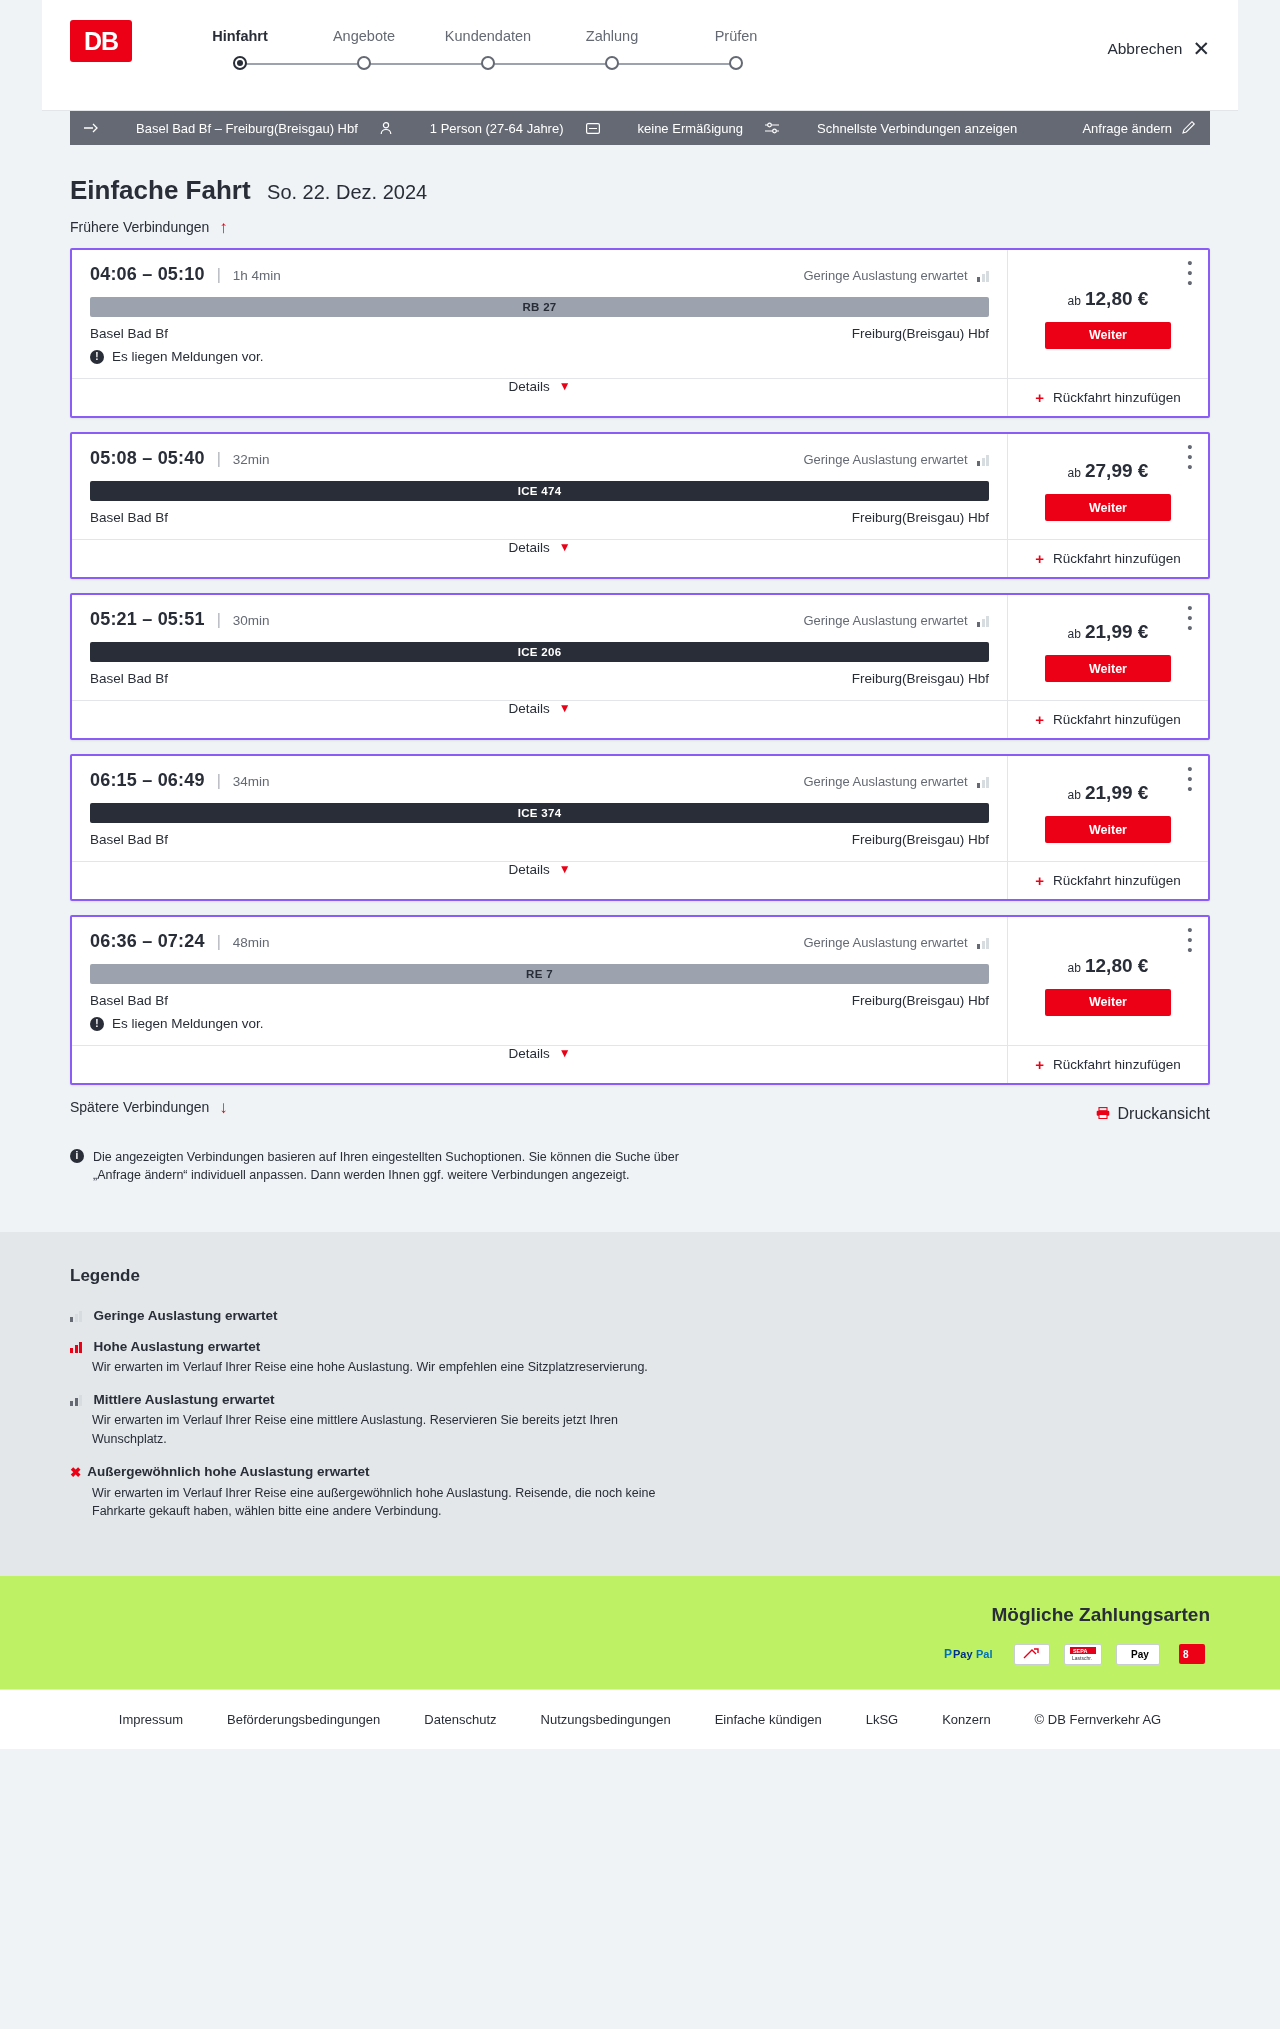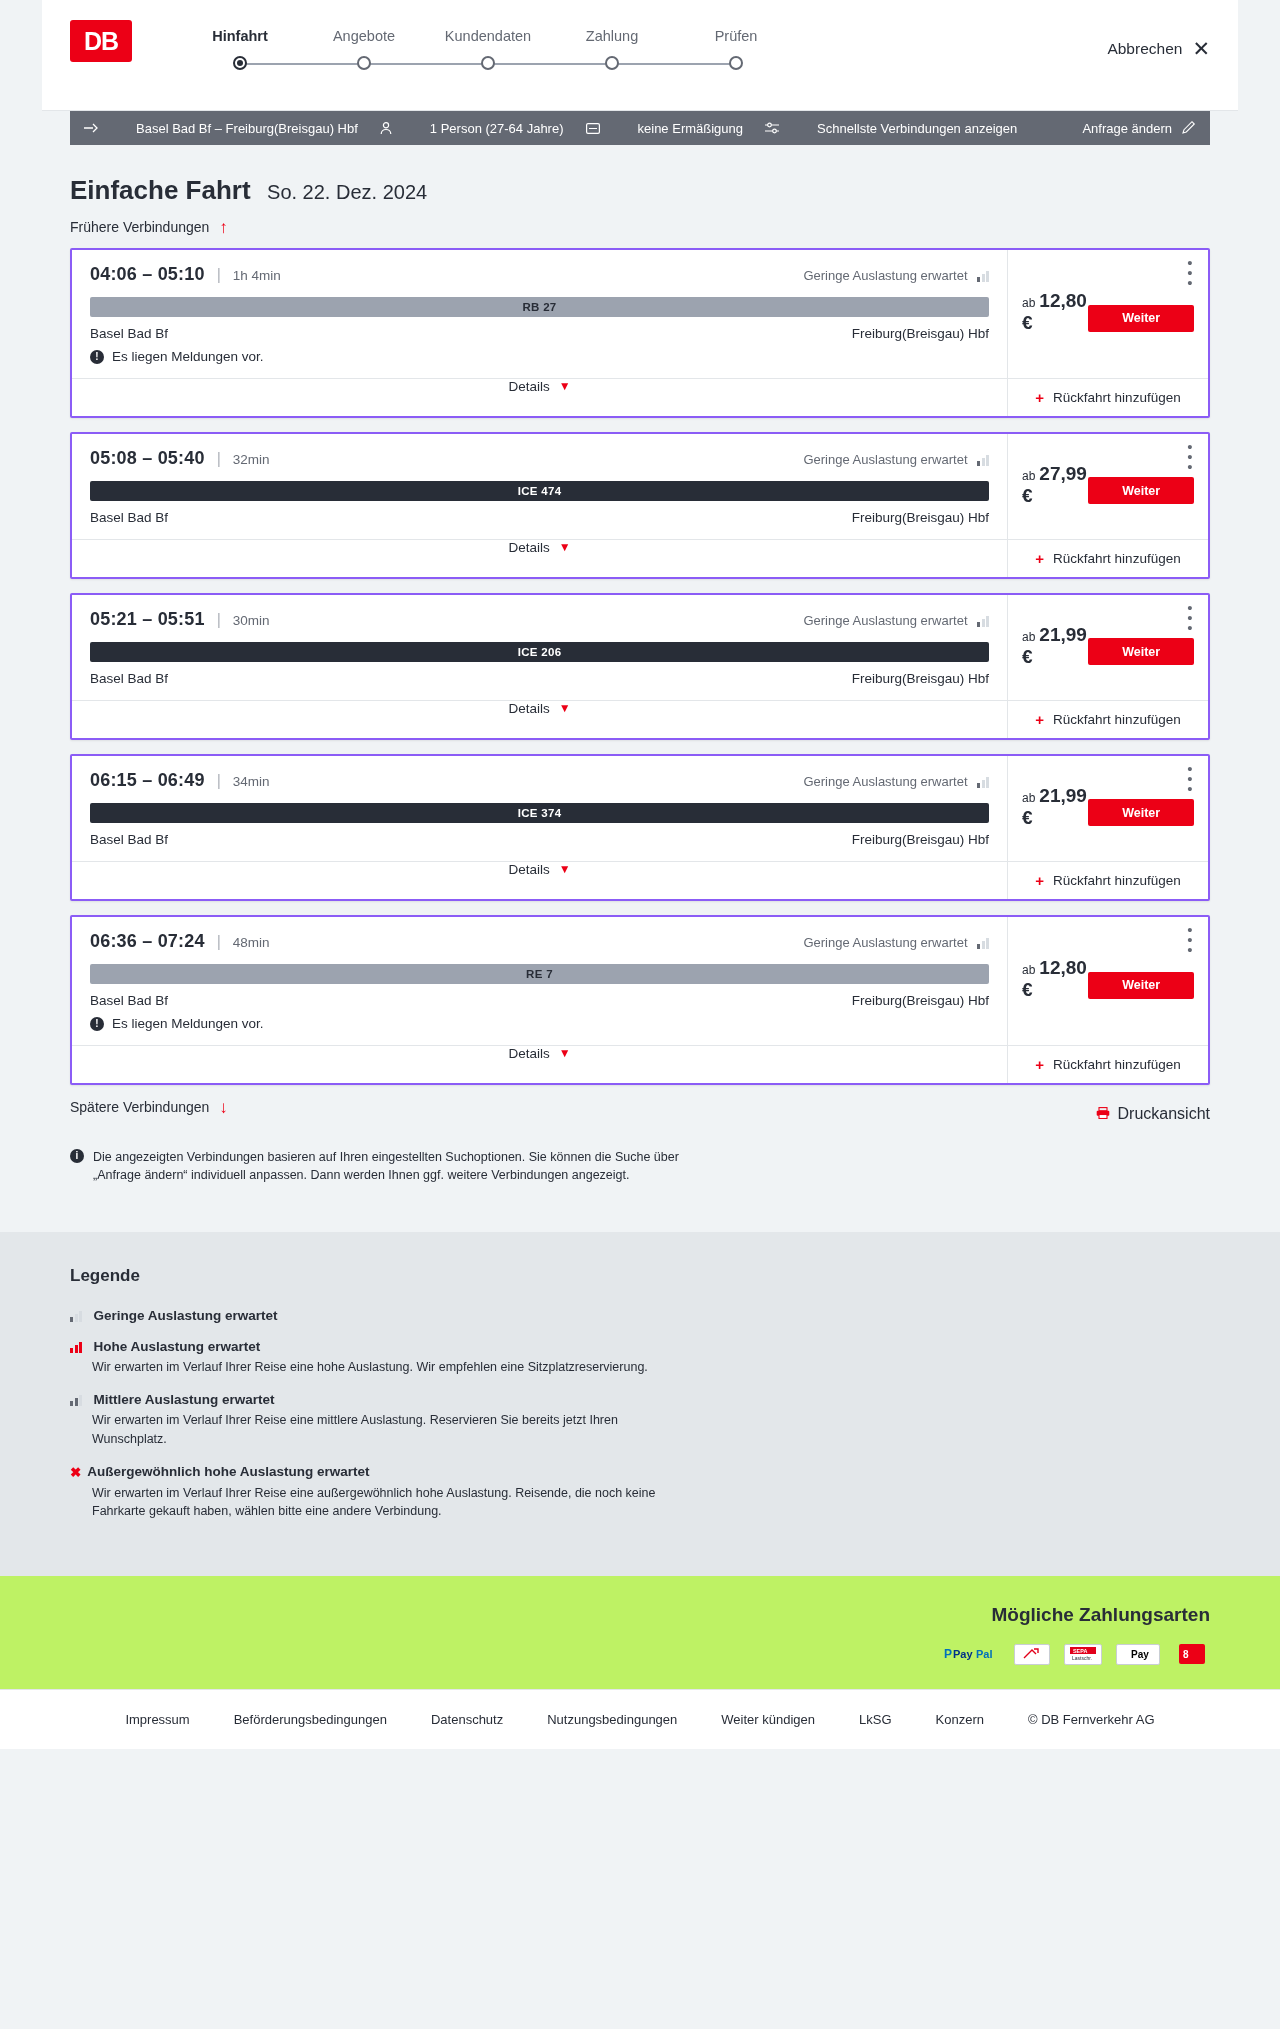--- a/index.html
+++ b/index.html
@@ -243,21 +243,21 @@
     font-size: 15px;
     letter-spacing: 0;
     line-height: 10px;
     cursor: pointer;
     text-align: center;
     width: 12px;
   }
   .kebab span { display:block; }
   .price-block {
     flex: 1;
-    display: flex; 
+    display: flex; flex-direction: column;
     align-items: center; justify-content: center;
     padding: 22px 14px 14px 14px;
   }
   .price {
     font-size: 19px; font-weight: bold;
     margin-bottom: 12px;
   }
   .price .ab { font-size: 12px; font-weight: normal; margin-right: 4px; }
   .btn-weiter {
     background: #ec0016;
@@ -830,19 +830,19 @@
         </div>
       </div>
     </div>
   </div>
 
   <div class="footer">
     <a href="#">Impressum</a>
     <a href="#">Beförderungsbedingungen</a>
     <a href="#">Datenschutz</a>
     <a href="#">Nutzungsbedingungen</a>
-    <a href="#">Weiter kündigen</a>
+    <a href="#">Einfache kündigen</a>
     <a href="#">LkSG</a>
     <a href="#">Konzern</a>
     <span class="copy">© DB Fernverkehr AG</span>
   </div>
 
 </div>
 
 </body></html>

